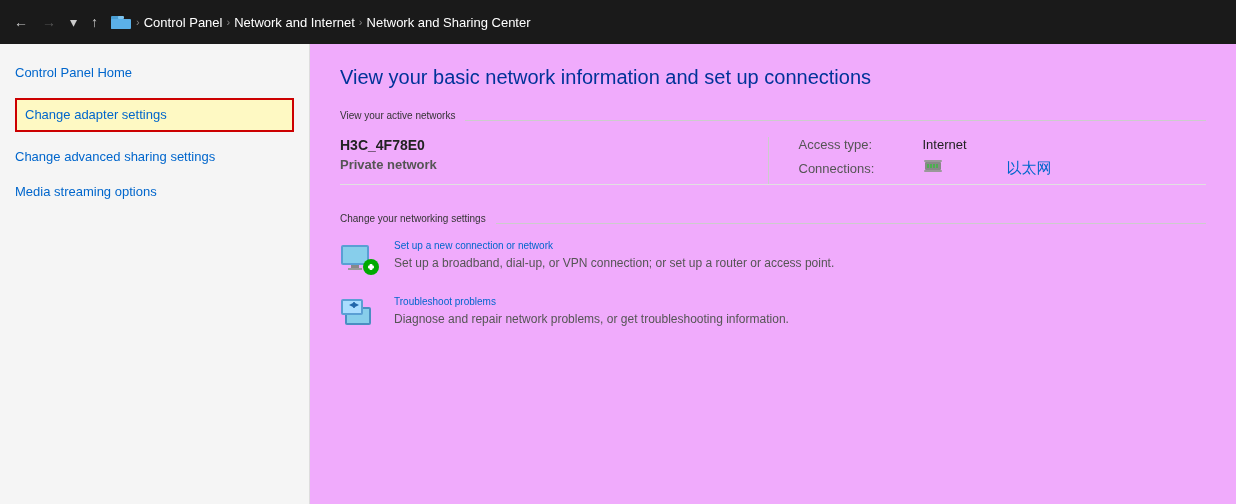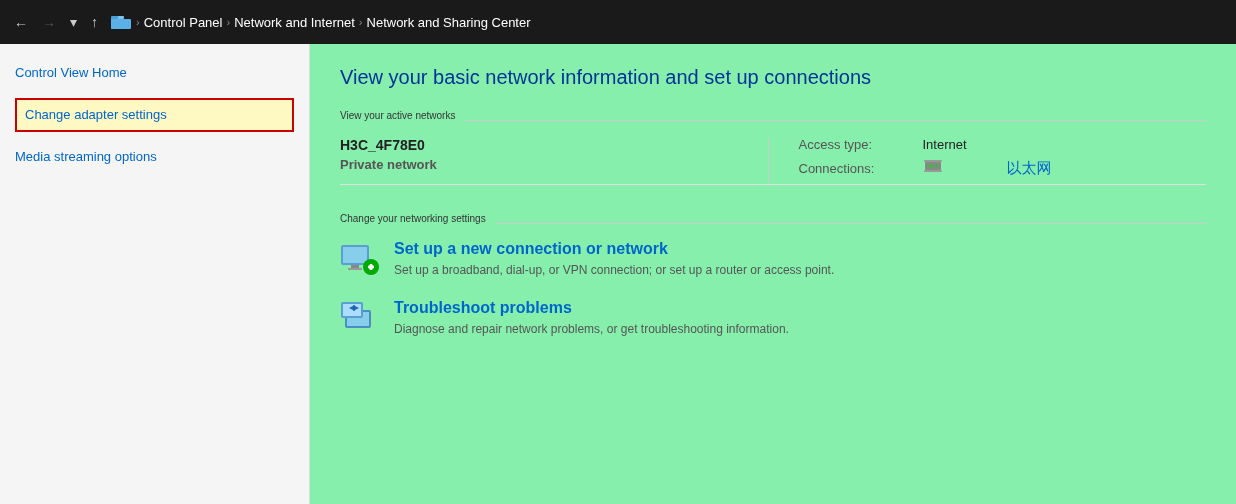--- a/index.html
+++ b/index.html
@@ -86,21 +86,21 @@
       display: block;
       margin-bottom: 16px;
       background: #fef9c3;
     }
 
     
     .content {
       flex: 1;
       padding: 20px 30px;
       overflow-y: auto;
-      background: #86efac;
+      background: #f0abfc;
     }
     .page-title {
       color: #003399;
       font-size: 20px;
       font-weight: normal;
       margin-bottom: 20px;
       line-height: 1.3;
     }
 
     
@@ -189,24 +189,23 @@
       display: flex;
       align-items: center;
       justify-content: center;
     }
     .settings-text {
       flex: 1;
     }
     .settings-link {
       color: #0066cc;
       cursor: pointer;
-      font-size: 16px;
+      font-size: 10px;
       display: block;
       margin-bottom: 3px;
-      font-weight: bold;
     }
     .settings-desc {
       color: #555;
       font-size: 12px;
       line-height: 1.5;
     }
 
     
   </style>
 </head>
@@ -232,22 +231,23 @@
     <span class="breadcrumb-sep">›</span>
     <span class="breadcrumb-item">Network and Internet</span>
     <span class="breadcrumb-sep">›</span>
     <span class="breadcrumb-item current">Network and Sharing Center</span>
   </div>
 </div>
 
 <div class="main-layout">
 
   <div class="sidebar">
-    <a class="sidebar-link">Control View Home</a>
+    <a class="sidebar-link">Control Panel Home</a>
     <a class="sidebar-link highlighted">Change adapter settings</a>
+    <a class="sidebar-link">Change advanced sharing settings</a>
     <a class="sidebar-link">Media streaming options</a>
   </div>
 
   <div class="content">
 
     <h1 class="page-title">View your basic network information and set up connections</h1>
 
     <div class="section-header">
       <span>View your active networks</span>
     </div>

